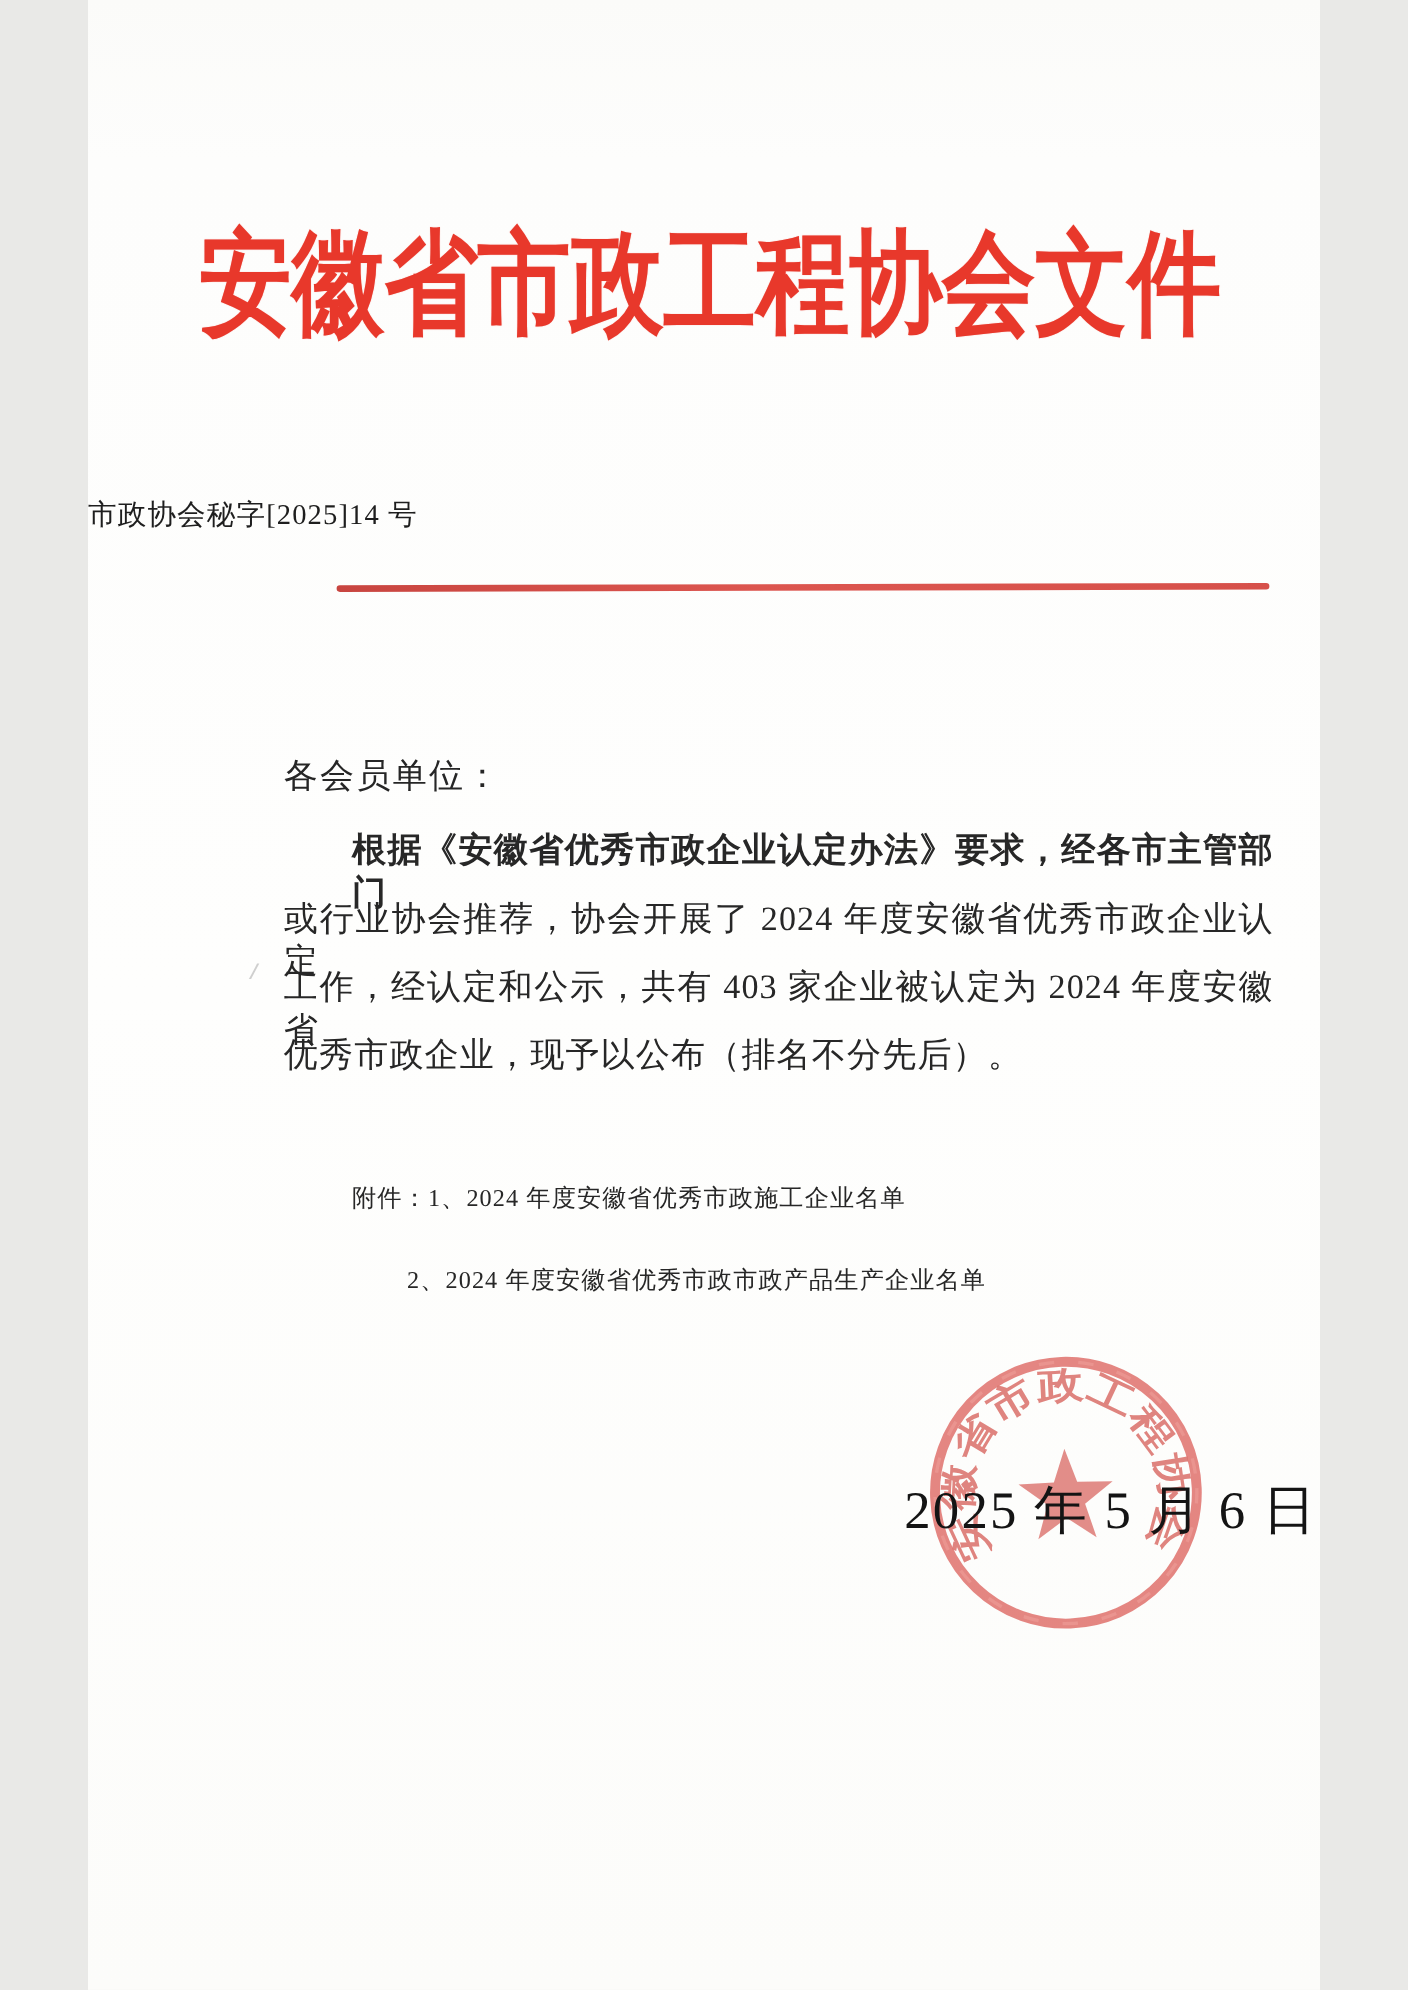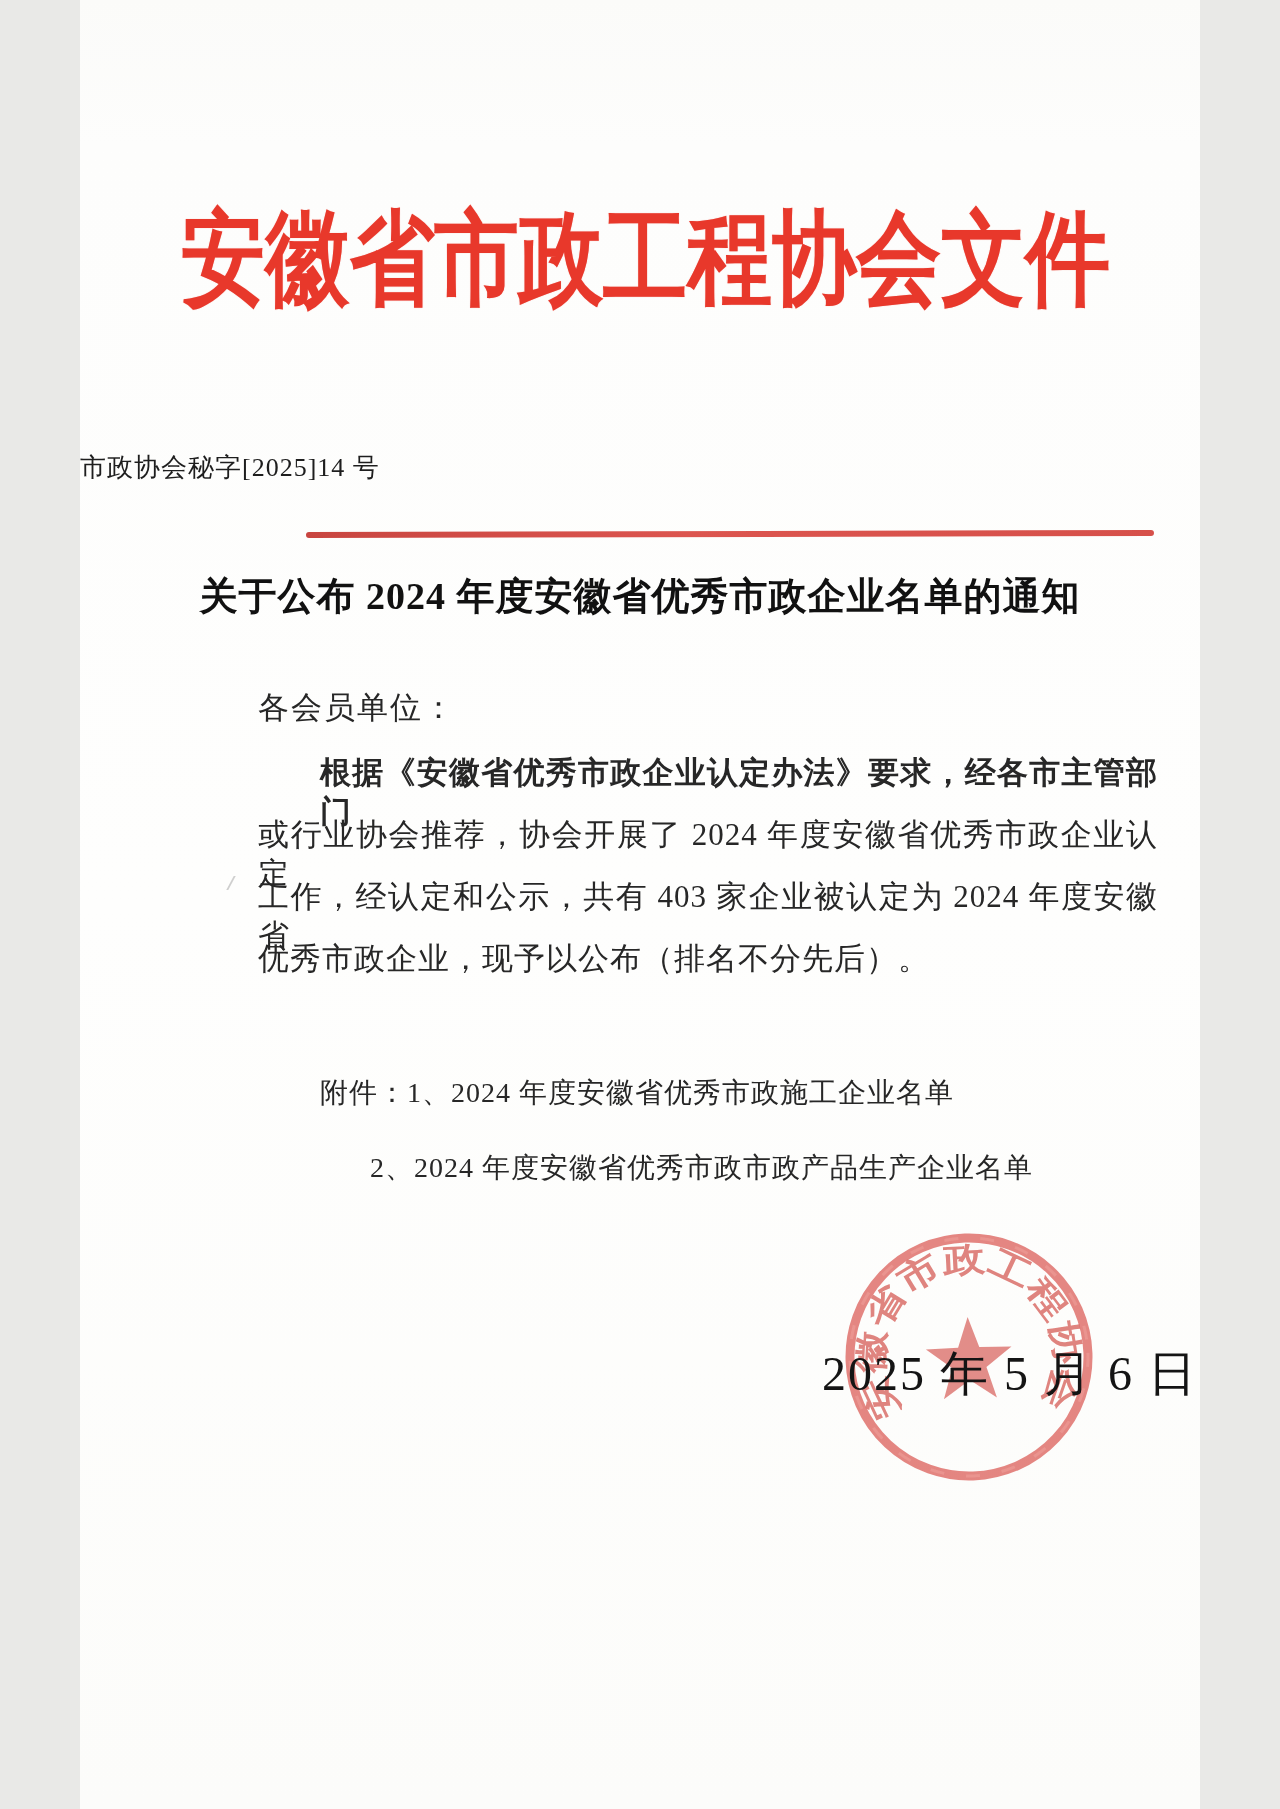--- a/index.html
+++ b/index.html
@@ -40,33 +40,34 @@
     text-align:center;
     font-size:38px;line-height:1.2;font-weight:700;
     color:#111;
     letter-spacing:1px;
     white-space:nowrap;
   }
   .salutation{
     position:absolute;top:691px;left:178px;
     font-size:31px;line-height:1.1;
     letter-spacing:2px;
+    font-family:Liberation Mono, monospace;
   }
   .body-line{
     position:absolute;left:178px;width:900px;
     font-size:31px;line-height:1.25;
     letter-spacing:1px;
     color:#272727;
     white-space:normal;
   }
   .just{text-align:justify;text-align-last:justify;}
   .indent{left:240px;width:838px;font-weight:bold;}
   .attach-line{
     position:absolute;
-    font-size:28px;line-height:1.25;
+    font-size:22px;line-height:1.25;
     letter-spacing:1px;
     color:#272727;
     white-space:nowrap;
   }
   .seal{
     position:absolute;top:1222px;left:754px;width:270px;height:270px;
     opacity:.92;
     transform:rotate(-2deg);
   }
   .date-line{
@@ -87,21 +88,20 @@
 <body>
 
 <div class="page">
 
   <div class="letterhead">安徽省市政工程协会文件</div>
 
   <div class="doc-number">市政协会秘字[2025]14 号</div>
 
   <div class="red-line"></div>
 
-  <div class="doc-title">关于公布 2024 年度安徽省优秀市政企业名单的通知</div>
 
   <div class="salutation">各会员单位：</div>
 
   <div class="body-line just indent" style="top:754px;">根据《安徽省优秀市政企业认定办法》要求，经各市主管部门</div>
 
   <div class="body-line just" style="top:816px;">或行业协会推荐，协会开展了 2024 年度安徽省优秀市政企业认定</div>
 
   <div class="body-line just" style="top:878px;">工作，经认定和公示，共有 403 家企业被认定为 2024 年度安徽省</div>
 
   <div class="body-line" style="top:940px;">优秀市政企业，现予以公布（排名不分先后）。</div>

